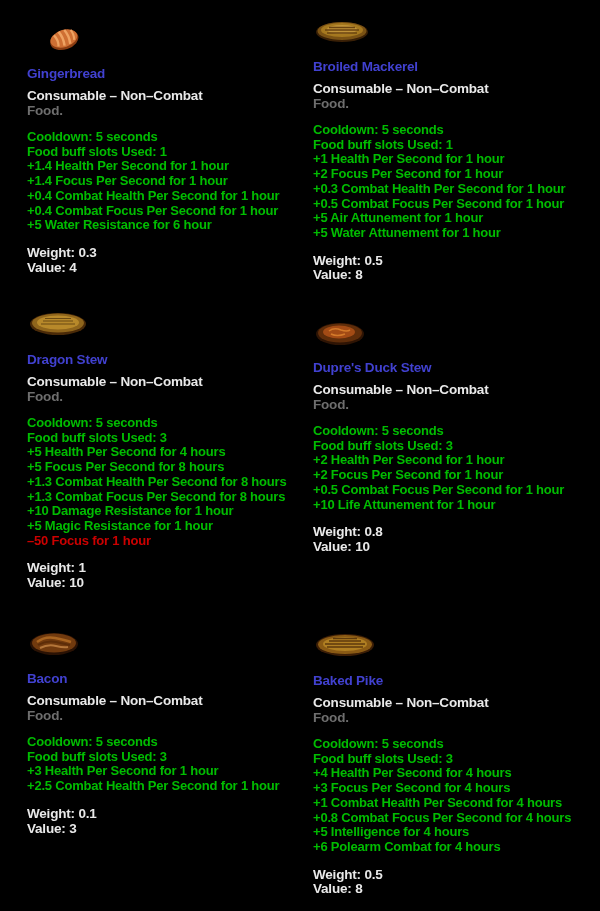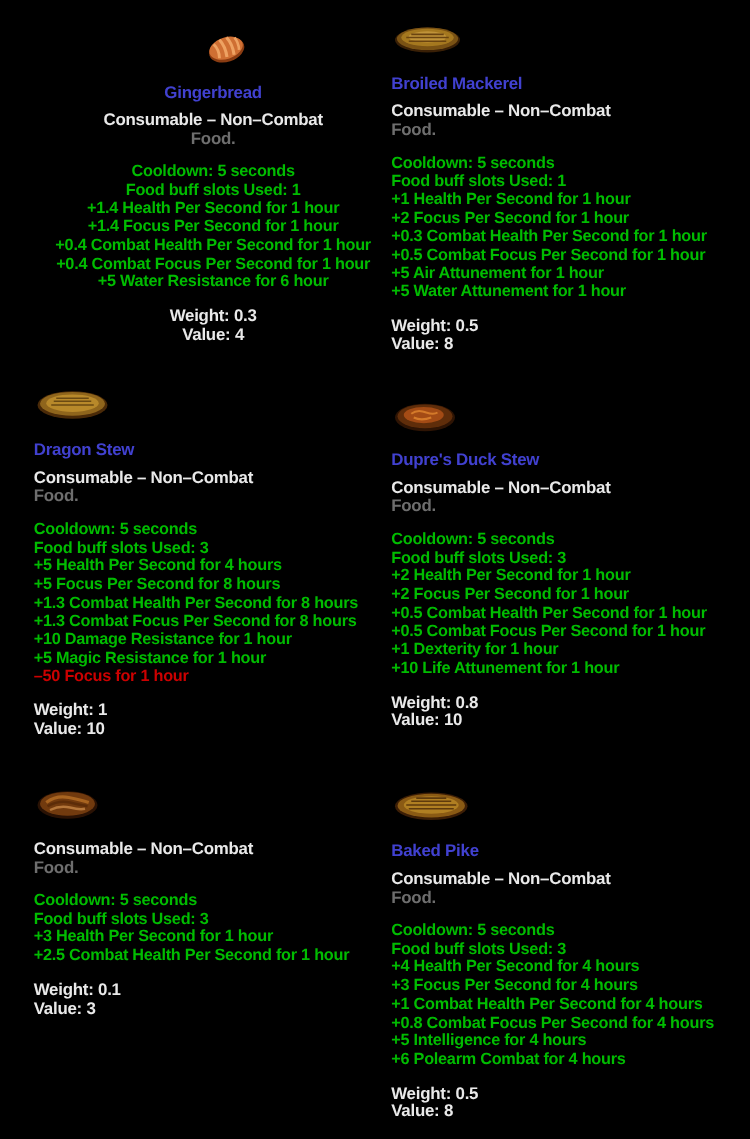--- a/index.html
+++ b/index.html
@@ -15,21 +15,21 @@
   .cell { position: absolute; width: 287px; white-space: nowrap; }
   .icon-box { height: 44px; }
   .icon-loaf { margin-left: 20px; margin-top: 1px; }
   .icon-plate { margin-left: 2px; margin-top: 3px; }
   .title  { font-size: 13.5px; line-height: 15px; margin-bottom: 7px; color: var(--c-title); letter-spacing: -0.2px; }
   .type   { font-size: 13.5px; line-height: 15px; color: var(--c-type); letter-spacing: -0.2px; }
   .flavor { font-size: 13.5px; line-height: 15px; color: var(--c-flavor); margin-bottom: 12px; letter-spacing: -0.2px; }
   .fx     { font-size: 13px; line-height: 14.7px; color: var(--c-buff); letter-spacing: -0.2px; }
   .fx.debuff { color: var(--c-debuff); }
   .stats  { margin-top: 13px; font-size: 13.5px; line-height: 14.7px; color: var(--c-stats); letter-spacing: -0.2px; }
-  #cell-1 { left: 27px;  top: 22px; text-align: center; }
+  #cell-1 { left: 27px;  top: 22px; }
   #cell-2 { left: 313px; top: 15px; }
   #cell-3 { left: 27px;  top: 308px; }
   #cell-4 { left: 313px; top: 316px; }
   #cell-5 { left: 27px;  top: 627px; }
   #cell-6 { left: 313px; top: 629px; }
 </style>
 </head>
 <body style="background: rgb(0, 0, 0);">
 
 <div class="cell" id="cell-1">
@@ -131,41 +131,40 @@
     </svg>
   </div>
   <div class="title">Dupre's Duck Stew</div>
   <div class="type">Consumable – Non–Combat</div>
   <div class="flavor">Food.</div>
   <div class="effects">
       <div class="fx">Cooldown: 5 seconds</div>
       <div class="fx">Food buff slots Used: 3</div>
       <div class="fx">+2 Health Per Second for 1 hour</div>
       <div class="fx">+2 Focus Per Second for 1 hour</div>
-      <div class="fx">+0.5 Combat Health Per Second for 1 hour</div>
       <div class="fx">+0.5 Combat Focus Per Second for 1 hour</div>
-      <div class="fx">+1 Dexterity for 1 hour</div>
       <div class="fx">+10 Life Attunement for 1 hour</div>
     </div>
   <div class="stats">
     <div><span>Weight:</span> <span>0.8</span></div>
     <div><span>Value:</span> <span>10</span></div>
   </div>
 </div>
 
 <div class="cell" id="cell-5">
   <div class="icon-box">
     <svg class="icon-plate" width="50" height="28" viewBox="0 0 50 28">
       <ellipse cx="25" cy="14" rx="24" ry="11" fill="#2a1204"></ellipse>
       <ellipse cx="25" cy="13" rx="22" ry="9.5" fill="#713a0e"></ellipse>
       <path d="M8 12 q8 -6 18 -4 q10 2 16 4" stroke="#a86420" stroke-width="2.4" fill="none"></path>
       <path d="M9 15 q9 -5 18 -3 q9 2 14 3" stroke="#5c2c08" stroke-width="2" fill="none"></path>
       <path d="M11 18 q8 -4 16 -2 q8 2 12 1" stroke="#b4763a" stroke-width="2" fill="none"></path>
     </svg>
   </div>
+  <div class="title">Bacon</div>
   <div class="type">Consumable – Non–Combat</div>
   <div class="flavor">Food.</div>
   <div class="effects">
       <div class="fx">Cooldown: 5 seconds</div>
       <div class="fx">Food buff slots Used: 3</div>
       <div class="fx">+3 Health Per Second for 1 hour</div>
       <div class="fx">+2.5 Combat Health Per Second for 1 hour</div>
     </div>
   <div class="stats">
     <div><span>Weight:</span> <span>0.1</span></div>

